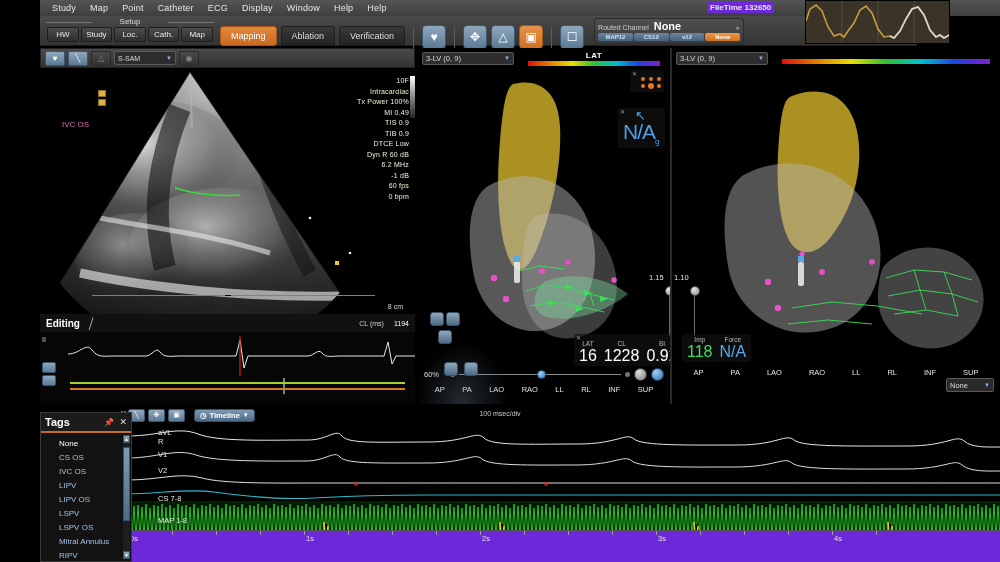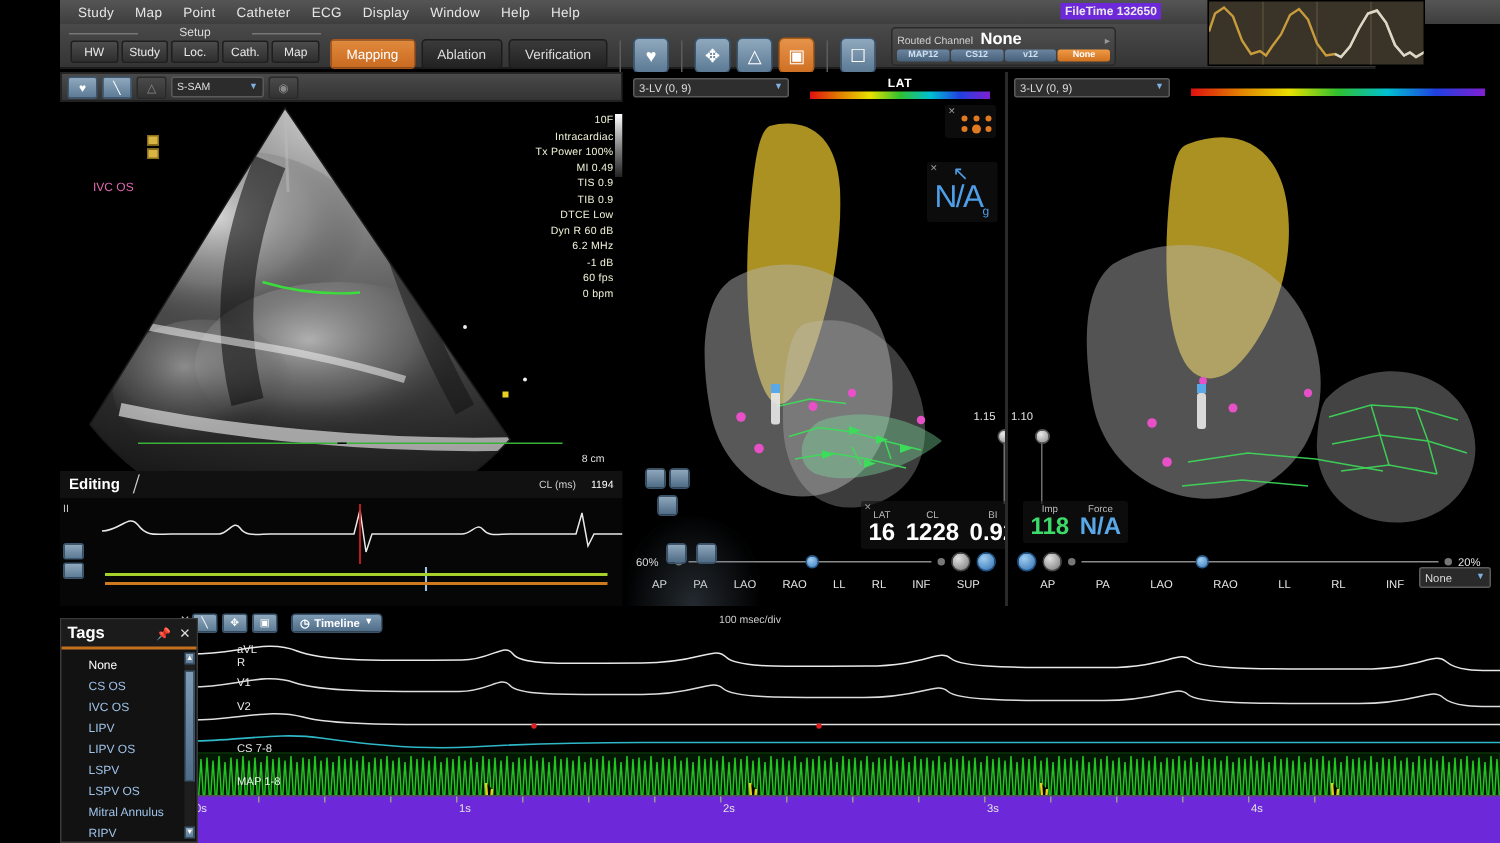--- a/index.html
+++ b/index.html
@@ -132,42 +132,42 @@
     border:1px solid #3c566e; border-radius:2px; }
   .sig-green { position:absolute; left:30px; right:10px; top:50px; height:2px; background:#a8d02a; }
   .sig-orange { position:absolute; left:30px; right:10px; top:56px; height:2px; background:#d07a1e; }
 
   
   .map-panel { position:absolute; top:48px; background:#000; overflow:hidden; }
   .map-left { left:418px; width:252px; height:356px; }
   .map-right { left:672px; width:328px; height:356px; }
   .map-head { height:18px; display:flex; align-items:center; gap:8px; padding:2px 4px 0; }
   .map-select {
-    width:104px; height:13px; background:#2e2e2e; border:1px solid #5a5a5a; border-radius:2px;
+    width:92px; height:13px; background:#2e2e2e; border:1px solid #5a5a5a; border-radius:2px;
     font-size:7.5px; color:#dcdcdc; display:flex; align-items:center; padding:0 3px;
   }
   .map-select .cv { margin-left:auto; color:#7fb0e0; font-size:6px; }
   .lat-wrap { flex:1; text-align:center; }
   .lat-title { font-size:8px; font-weight:bold; color:#fff; letter-spacing:.5px; }
   .lat-bar { height:5px; margin:1px 6px 0;
     background:linear-gradient(90deg,#e01010,#e08000,#e8e000,#30c030,#00c0d0,#2040e0,#8020d0); }
   .map-canvas { position:relative; height:300px; }
 
   .hud-box {
     position:absolute; background:rgba(20,20,20,.62); border-radius:2px; padding:2px 5px 1px;
   }
   .hud-x { position:absolute; left:2px; top:0px; font-size:6px; color:#9a9a9a; }
   .hud-na { font-size:21px; color:#4f9fe8; letter-spacing:-1px; line-height:20px; }
   .hud-na sub { font-size:8px; }
   .hud-arrow { font-size:13px; color:#4f9fe8; }
 
   .stat-row { display:flex; gap:7px; align-items:flex-end; }
   .stat { text-align:center; }
   .stat .k { font-size:6.5px; color:#b9b9b9; display:block; }
-  .stat .v { font-size:16px; color:#fff; font-weight:bold; line-height:16px; }
+  .stat .v { font-size:16px; color:#fff; font-weight:normal; line-height:16px; }
   .stat .v.green { color:#3ddc6a; }
   .stat .v.blue { color:#5aa8e8; }
 
   .vslider { position:absolute; width:10px; }
   .vslider .track { position:absolute; left:4px; top:10px; bottom:0; width:1px; background:#6f6f6f; }
   .vslider .knob { position:absolute; left:0; top:8px; width:10px; height:10px; border-radius:50%;
     background:radial-gradient(circle at 35% 30%,#e8e8e8,#888); border:1px solid #555; }
   .vslider .val { position:absolute; left:-16px; top:-5px; font-size:7.5px; color:#e2e2e2; }
 
   .map-foot { height:38px; position:relative; }
@@ -610,30 +610,20 @@
           </div>
           <div class="stat">
             <span class="k">Force</span>
             <span class="v blue">N/A</span>
           </div>
         </div>
       </div>
     </div>
 
     <div class="map-foot">
-      <div class="slider-row">
-        <span class="orb blue"></span>
-        <span class="orb"></span>
-        <span class="dot"></span>
-        <span class="hline">
-          <span class="hknob" style="left:32%"></span>
-        </span>
-        <span class="dot"></span>
-        <span class="pct">20%</span>
-      </div>
       <div class="view-row">
         <span>AP</span>
         <span>PA</span>
         <span>LAO</span>
         <span>RAO</span>
         <span>LL</span>
         <span>RL</span>
         <span>INF</span>
         <span>SUP</span>
       </div>

